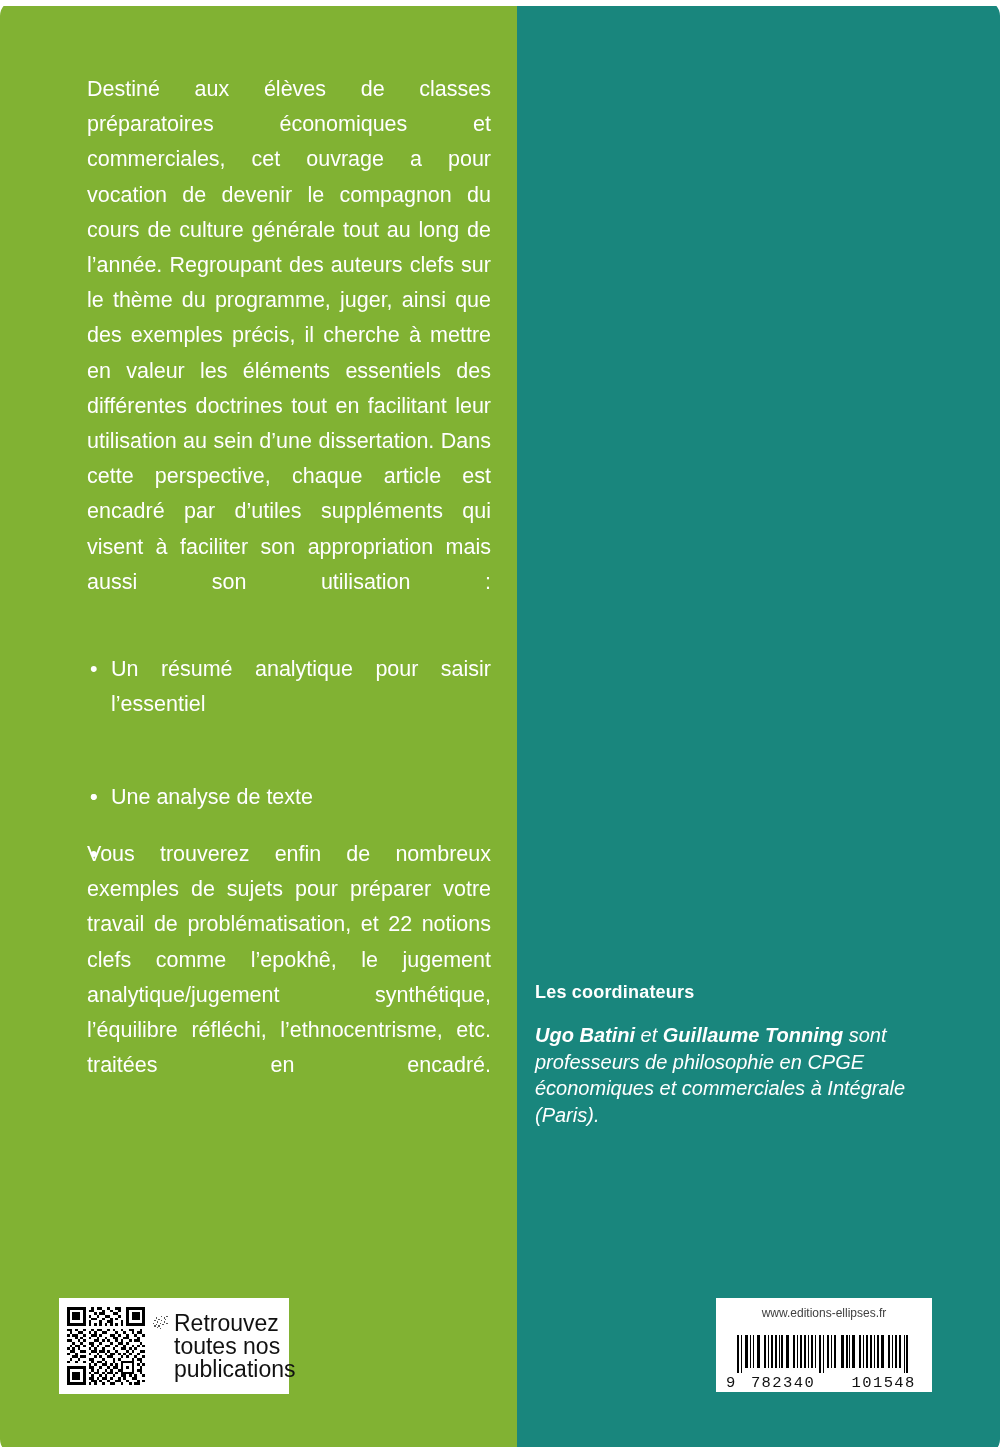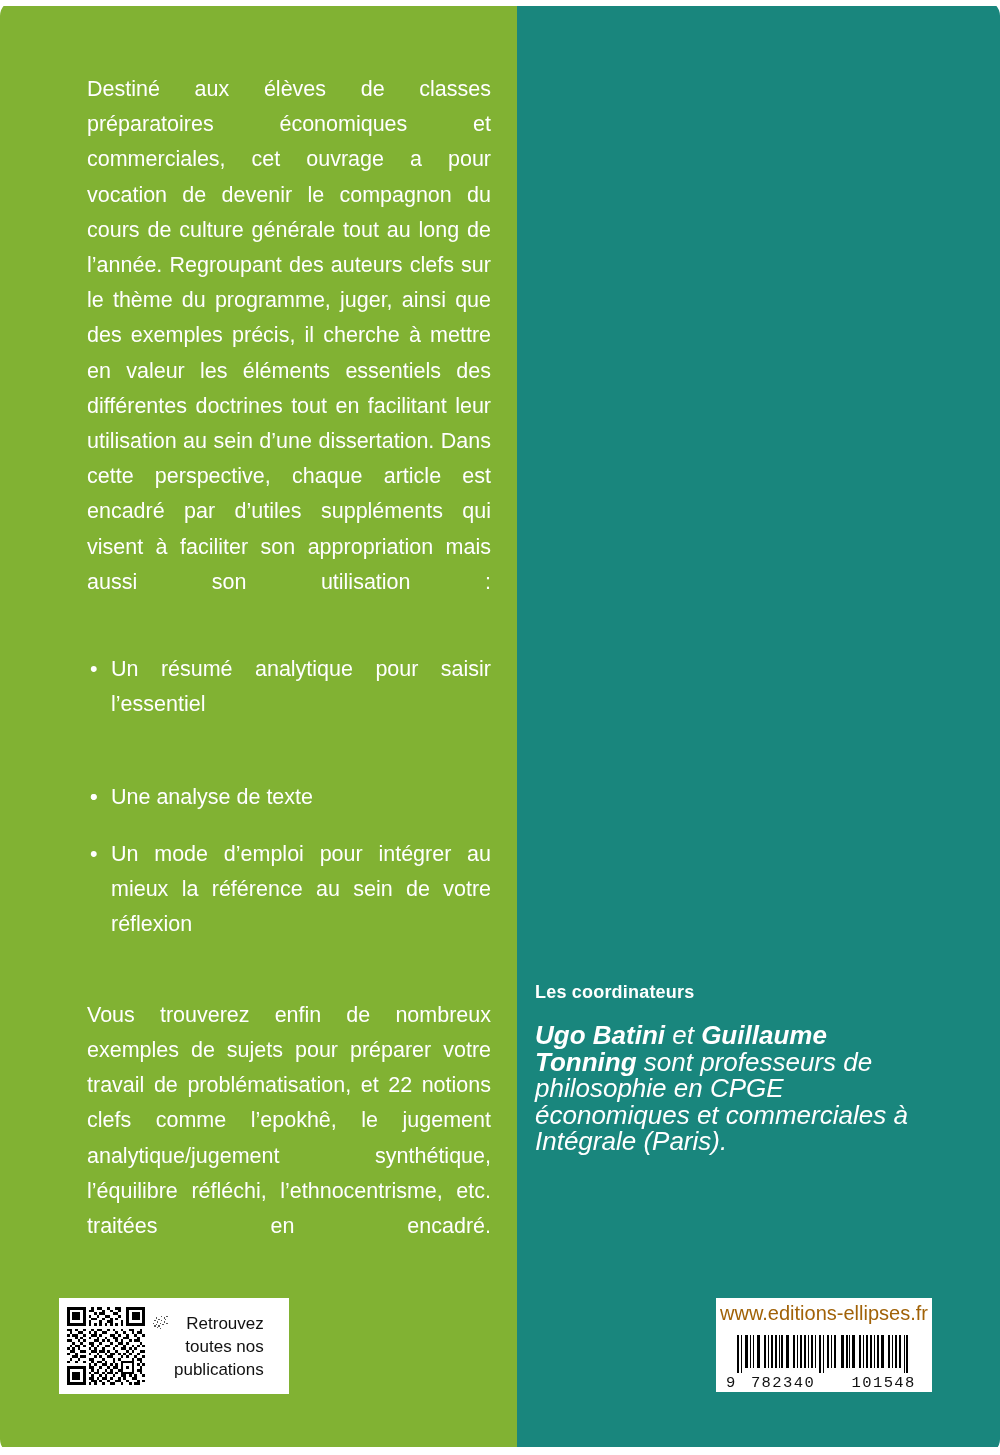--- a/index.html
+++ b/index.html
@@ -99,21 +99,21 @@
   }
   .coord-title {
     font-weight: bold;
     font-size: 18px;
     line-height: 28px;
     margin-bottom: 16px;
     letter-spacing: 0.2px;
   }
   .coord-body {
     font-style: italic;
-    font-size: 26px;
+    font-size: 20px;
     line-height: 26.5px;
   }
   .coord-body b {
     font-weight: bold;
   }
 
   
   .qr-card {
     position: absolute;
     left: 59px;
@@ -137,43 +137,42 @@
   }
   .qr-sparkle {
     width: 16px;
     height: 16px;
     margin-top: 4px;
     margin-right: 5px;
     flex: 0 0 auto;
   }
   .qr-text {
     color: #111111;
-    font-size: 17px;
+    font-size: 23px;
     line-height: 23px;
-    text-align: right;
   }
 
   
   .barcode-card {
     position: absolute;
     left: 716px;
     top: 1298px;
     width: 216px;
     height: 94px;
     background: #ffffff;
     display: flex;
     flex-direction: column;
     align-items: center;
     justify-content: flex-start;
     padding-top: 5px;
     box-sizing: border-box;
   }
   .site-url {
-    color: #a16207;
-    font-size: 20px;
+    color: #404040;
+    font-size: 12px;
     line-height: 20px;
     margin-bottom: 12px;
   }
   .barcode-img {
     width: 196px;
     height: 42px;
   }
   .isbn-digits {
     display: flex;
     align-items: baseline;
@@ -213,21 +212,20 @@
       </li>
       <li>
         <span class="bullet">•</span>
       </li>
       <li>
         <span class="bullet">•</span>
         <span>Une analyse de texte</span>
       </li>
       <li class="stretch">
         <span class="bullet">•</span>
-        <span class="linewrap">Un mode d’emploi pour intégrer au mieux la référence au sein de votre réflexion</span>
       </li>
     </ul>
 
 
     <p class="justify-all para-gap-top">Vous trouverez enfin de nombreux exemples de sujets pour préparer votre travail de problématisation, et 22 notions clefs comme l’epokhê, le jugement analytique/jugement synthétique, l’équilibre réfléchi, l’ethnocentrisme, etc. traitées en encadré.</p>
   </div>
 
   <div class="coordinators">
     <div class="coord-title">Les coordinateurs</div>
     <div class="coord-body">

